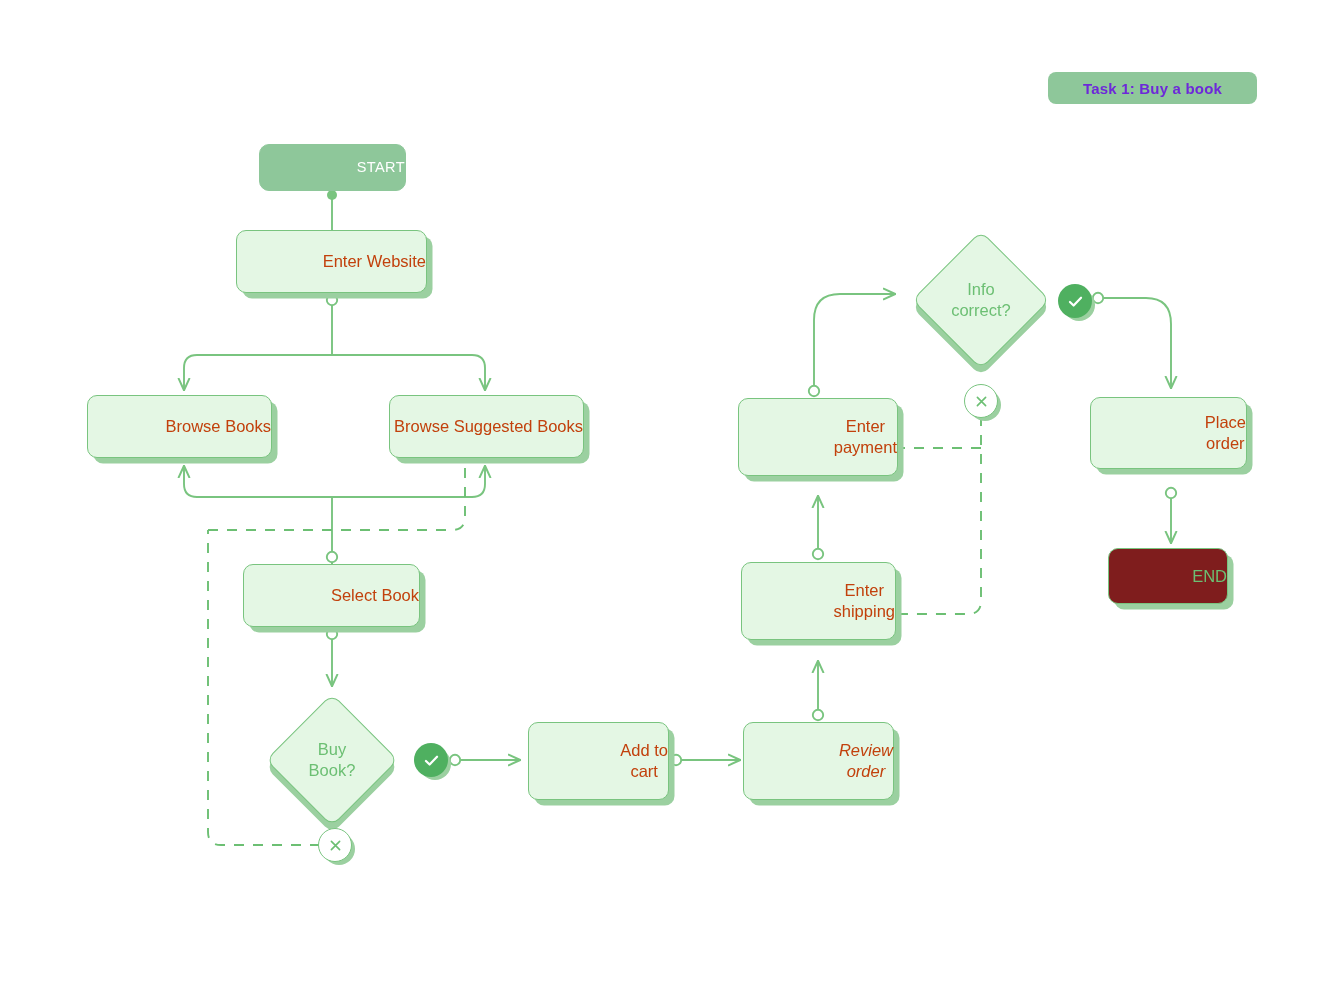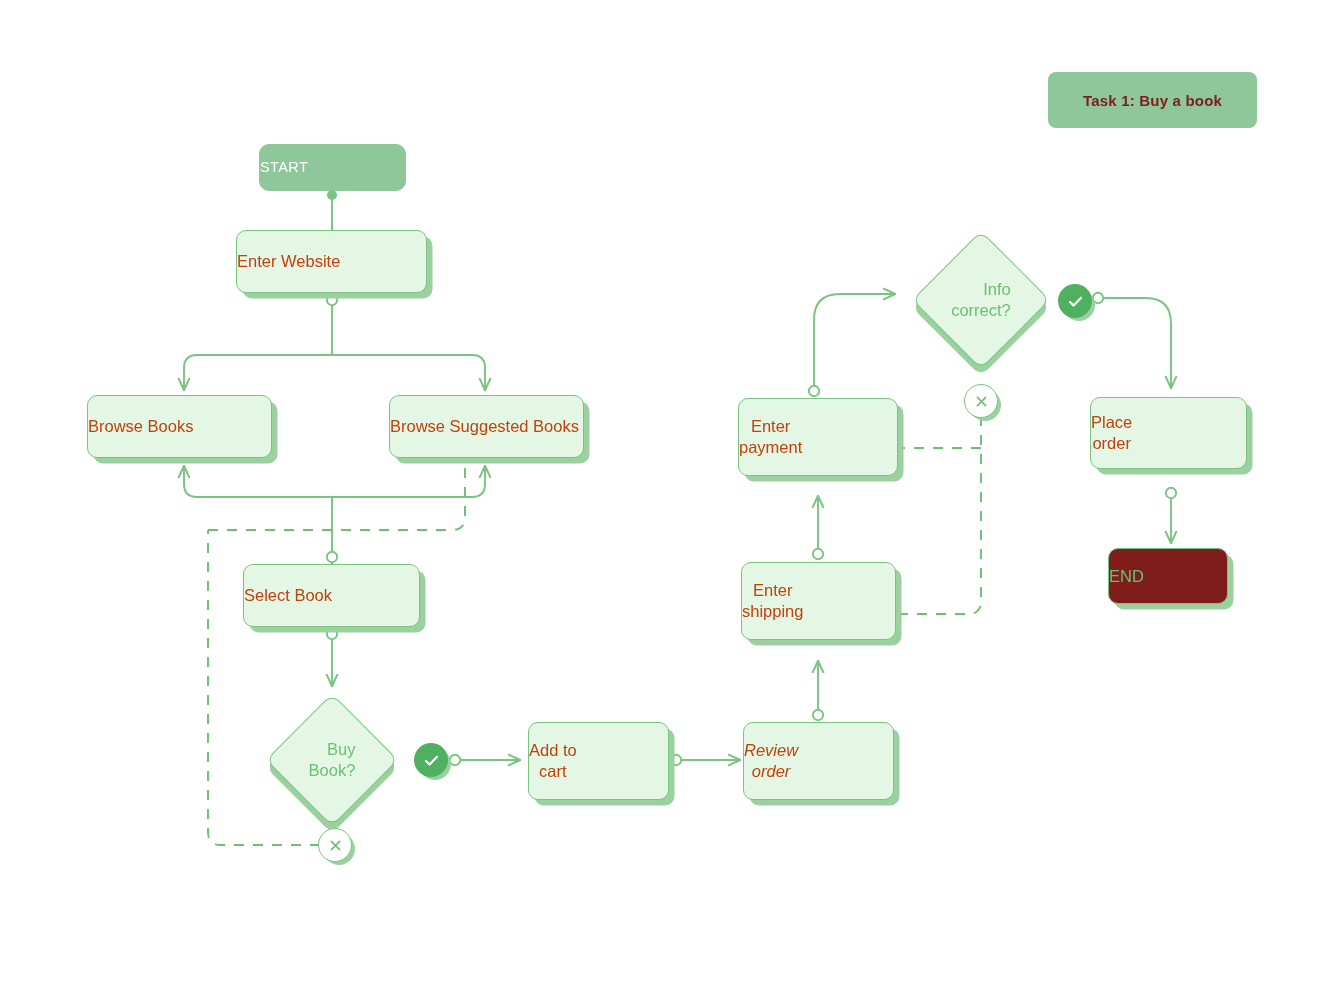--- a/index.html
+++ b/index.html
@@ -27,21 +27,21 @@
     height: 1005px;
     pointer-events: none;
   }
 
   
   .node {
     position: absolute;
     box-sizing: border-box;
     display: flex;
     align-items: center;
-    justify-content: flex-start;
+    justify-content: flex-end;
     text-align: center;
     line-height: 1.26;
     white-space: pre-line;
     z-index: 3;
   }
 
   
   .node.process {
     background: #e4f7e4;
     border: 1.6px solid #79c47f;
@@ -97,21 +97,21 @@
   }
   .decision .dlabel {
     position: absolute;
     left: 0;
     top: 0;
     width: 100%;
     height: 100%;
     display: flex;
     align-items: center;
     justify-content: center;
-    text-align: right;
+    text-align: center;
     color: #6cbf73;
     font-size: 16.5px;
     line-height: 1.26;
     white-space: pre-line;
   }
 
   
   .badge {
     position: absolute;
     width: 34px;
@@ -133,27 +133,27 @@
     box-shadow: 4px 4px 0 -1px #9bd0a0;
   }
   .badge svg { display: block; }
 
   
   .title-pill {
     position: absolute;
     left: 1048px;
     top: 72px;
     width: 209px;
-    height: 56px;
+    height: 32px;
     background: #8ec79a;
     border-radius: 8px;
     display: flex;
     align-items: center;
     justify-content: center;
-    color: #7f1d1d;
+    color: #6d28d9;
     font-size: 15px;
     font-weight: bold;
     letter-spacing: 0.2px;
     z-index: 5;
   }
 </style>
 </head>
 <body>
 
 <div id="canvas">

